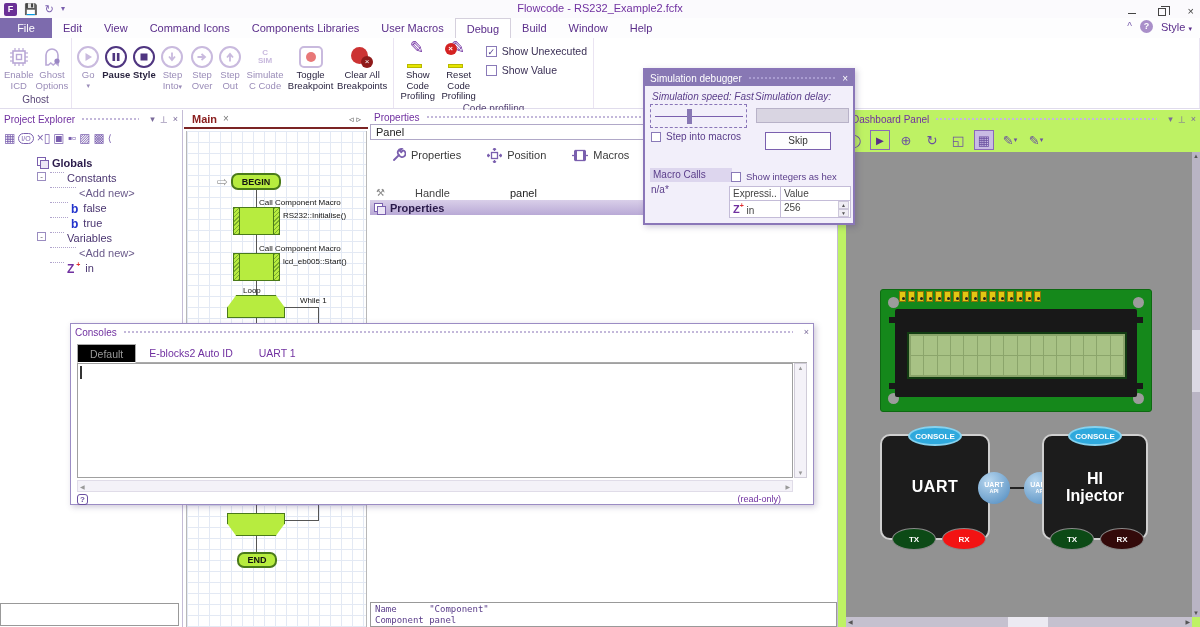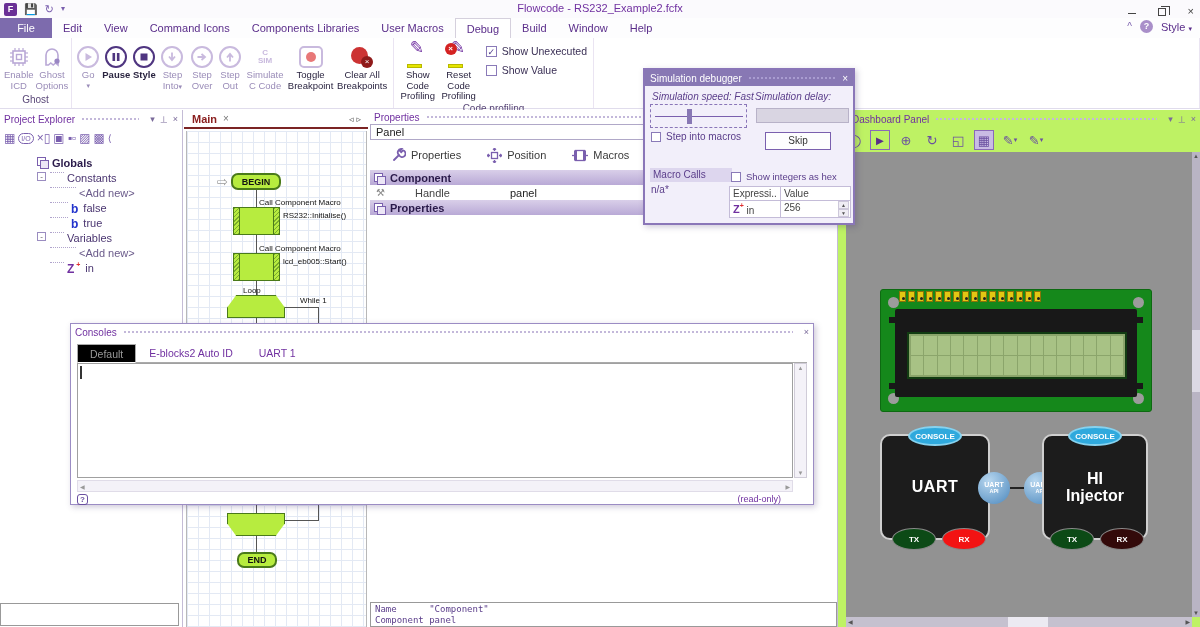--- a/index.html
+++ b/index.html
@@ -526,24 +526,20 @@
               <rect x="3.5" y="1.5" width="9" height="10"></rect>
               <line x1="3.5" y1="1.5" x2="3.5" y2="11.5" stroke-width="3"></line>
               <line x1="12.5" y1="1.5" x2="12.5" y2="11.5" stroke-width="3"></line>
               <line x1="0" y1="6.5" x2="3" y2="6.5"></line>
               <line x1="13" y1="6.5" x2="16" y2="6.5"></line>
             </g>
           </svg>
         <span>Macros</span>
       </span>
     </div>
-    <div class="secthdr" style="top:60px;">
-      <span class="pages" style="margin-right:6px;"></span>
-      <span>Component</span>
-    </div>
     <div class="handlerow">
       <span class="wrenchsm">⚒</span>
       <span class="nm">Handle</span>
       <span class="vl">panel</span>
     </div>
     <div class="secthdr" style="top:90px;">
       <span class="pages" style="margin-right:6px;"></span>
       <span>Properties</span>
     </div>
     <div class="propinfo"><span>Name      "Component"</span>

